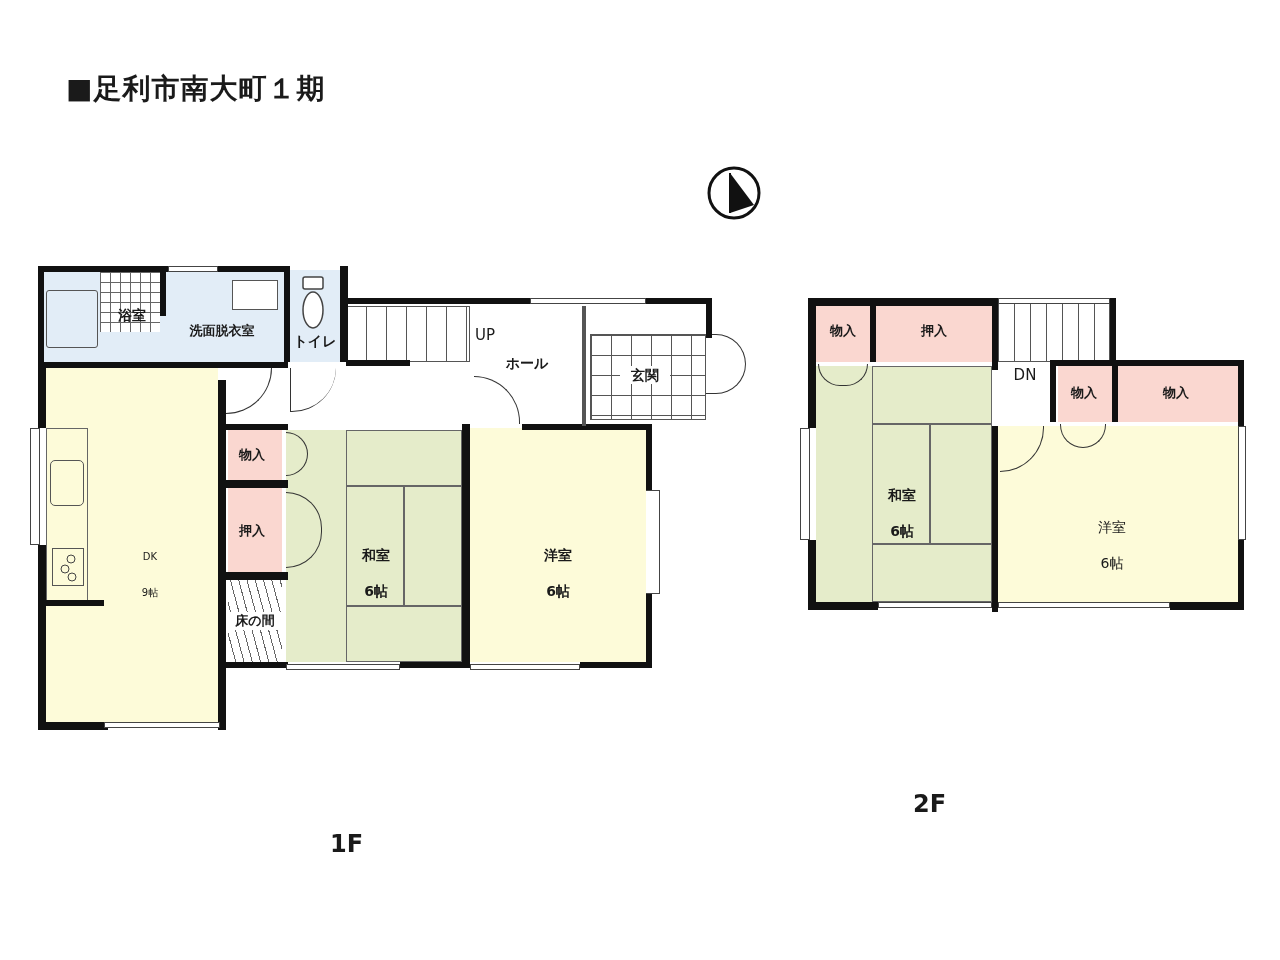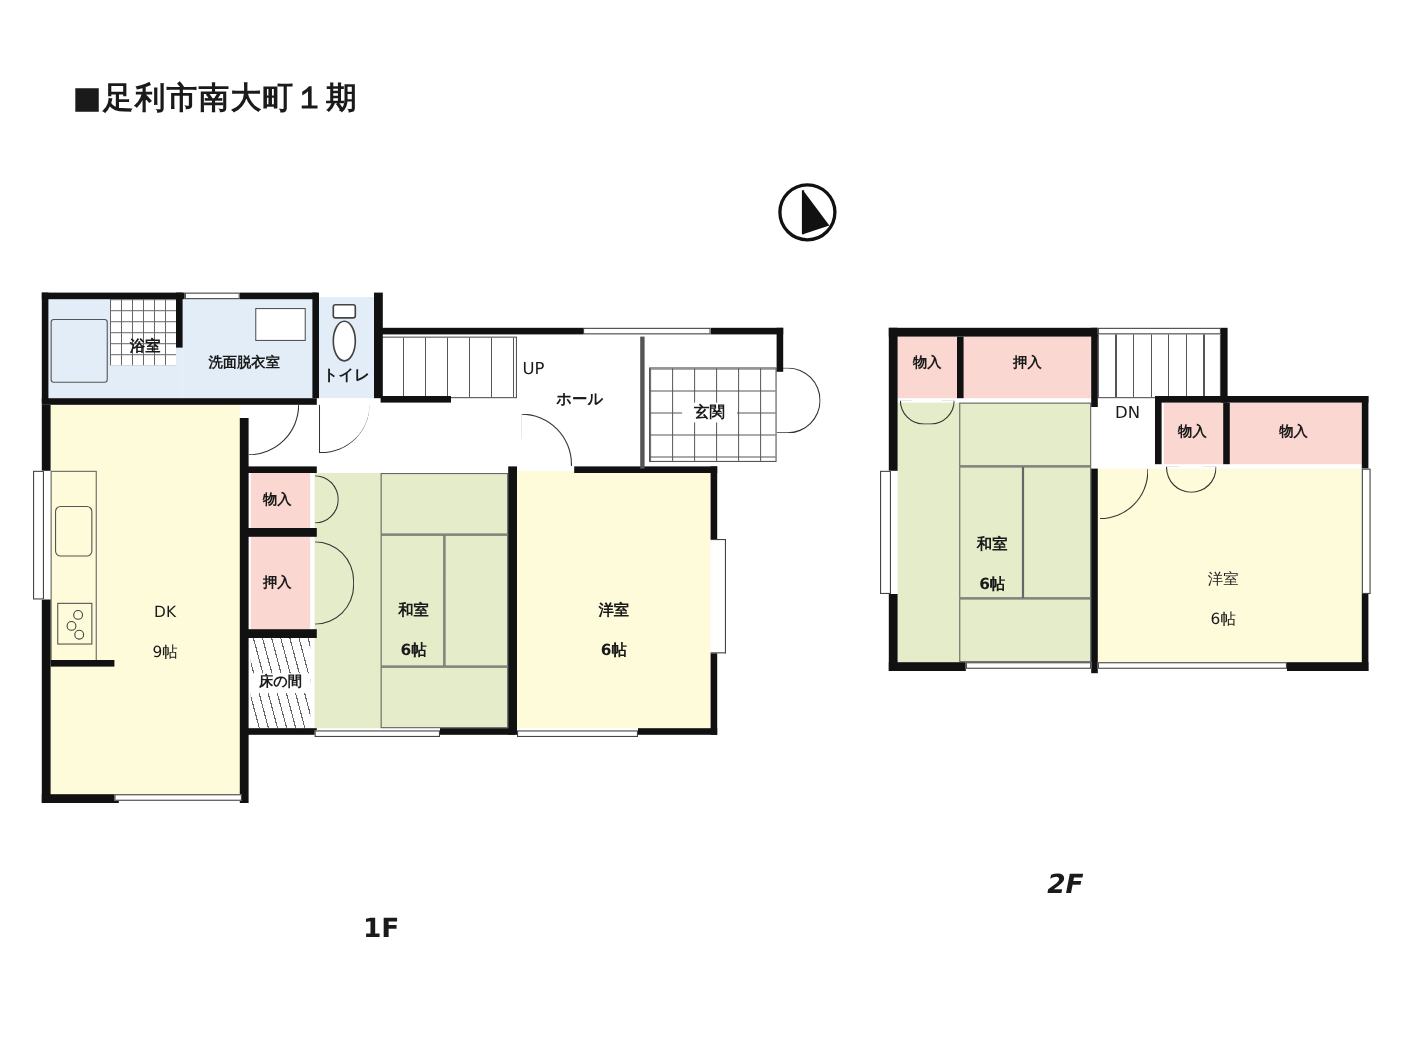--- a/index.html
+++ b/index.html
@@ -69,21 +69,21 @@
   <div class="room yellow" style="left:46px;top:368px;width:172px;height:354px;"></div>
   <div class="abs" style="left:46px;top:428px;width:42px;height:174px;border:1px solid #666;background:#fdfbd9;"></div>
   <div class="abs" style="left:50px;top:460px;width:34px;height:46px;border:1.5px solid #555;border-radius:5px;"></div>
   <div class="abs" style="left:52px;top:548px;width:32px;height:38px;border:1.5px solid #555;">
     <svg width="30" height="36">
         <circle cx="18" cy="10" r="4" fill="none" stroke="#444"></circle>
         <circle cx="12" cy="20" r="4" fill="none" stroke="#444"></circle>
         <circle cx="19" cy="28" r="4" fill="none" stroke="#444"></circle>
       </svg>
   </div>
-  <div class="lbl" style="left:120px;top:530px;width:60px;font-weight:normal;font-size:14px;">
+  <div class="lbl" style="left:120px;top:530px;width:60px;font-weight:normal;font-size:10px;">
     <span>DK</span><br>
     <span>9帖</span>
   </div>
 
   <div class="room pink" style="left:228px;top:430px;width:54px;height:50px;"></div>
   <div class="lbl" style="left:230px;top:446px;width:44px;font-size:13px;">物入</div>
   <div class="room pink" style="left:228px;top:488px;width:54px;height:84px;"></div>
   <div class="lbl" style="left:230px;top:522px;width:44px;font-size:13px;">押入</div>
   <div class="room white" style="left:228px;top:580px;width:54px;height:82px;background:repeating-linear-gradient(75deg,#fff 0,#fff 7px,#666 7px,#666 8px);"></div>
   <div class="lbl" style="left:228px;top:612px;width:54px;font-size:13px;background:#fff;">床の間</div>
@@ -198,14 +198,14 @@
   <div class="win" style="left:800px;top:428px;width:10px;height:112px;"></div>
   <div class="win" style="left:878px;top:602px;width:114px;height:6px;"></div>
   <div class="win" style="left:998px;top:602px;width:172px;height:6px;"></div>
   <div class="win" style="left:1238px;top:426px;width:8px;height:114px;"></div>
   <div class="win" style="left:998px;top:298px;width:112px;height:6px;"></div>
 
   <div class="door" style="left:1000px;top:426px;width:44px;height:46px;border-left:none;border-top:none;border-radius:0 0 46px 0;"></div>
   <div class="door" style="left:818px;top:364px;width:50px;height:22px;border-top:none;border-radius:0 0 26px 26px;"></div>
   <div class="door" style="left:1060px;top:424px;width:46px;height:24px;border-top:none;border-radius:0 0 24px 24px;"></div>
 
-  <div class="floorlbl" style="left:952px;top:790px;font-style:italic;">2F</div>
+  <div class="floorlbl" style="left:913px;top:790px;">2F</div>
 </div>
 
 </body></html>

